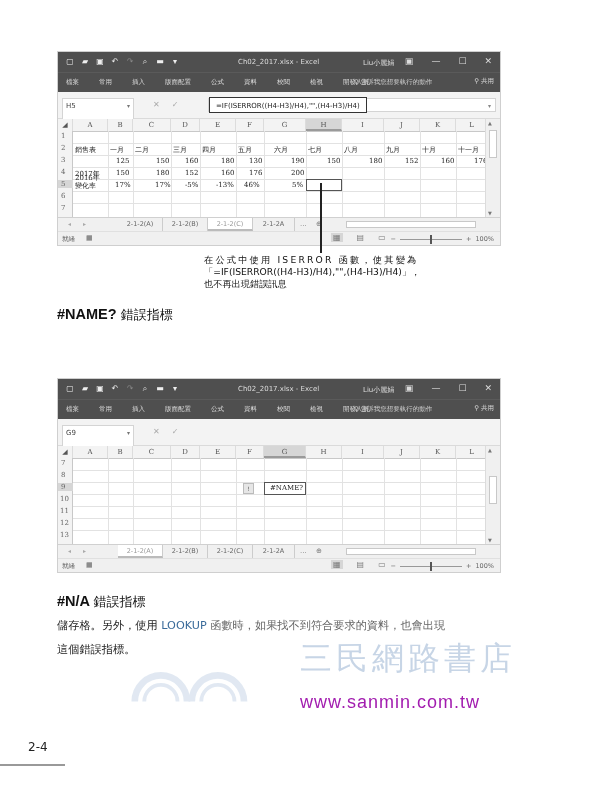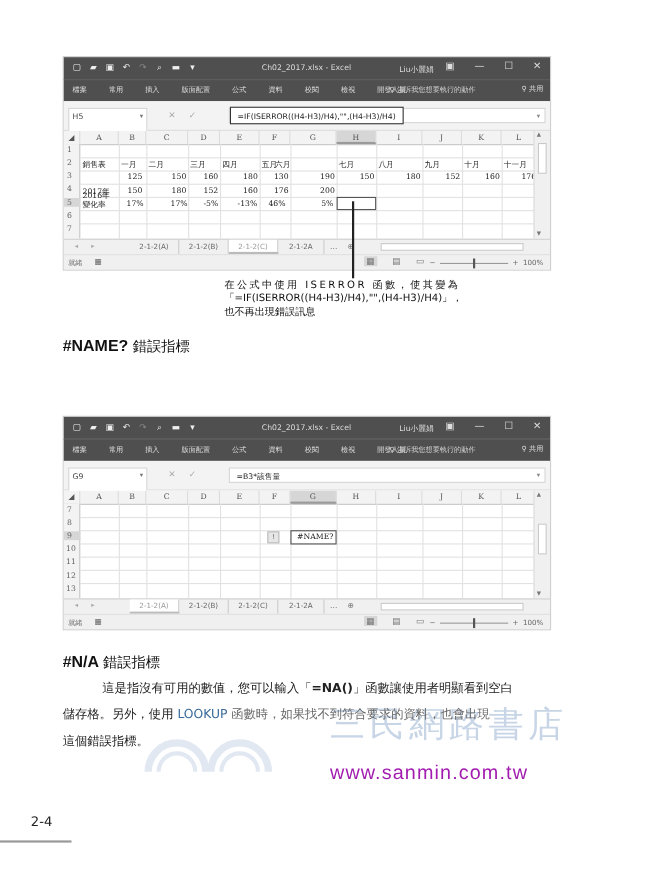--- a/index.html
+++ b/index.html
@@ -160,21 +160,21 @@
     <div class="cell" style="left:3px;top:61px;color:#666;background:#d6d6d6;width:12px;left:0;padding-left:3px">5</div>
     <div class="cell" style="left:3px;top:73px;color:#666">6</div>
     <div class="cell" style="left:3px;top:85px;color:#666">7</div>
 
     <div class="cell" style="left:17px;top:26px;">銷售表</div>
     <div class="cell" style="left:52px;top:26px;">一月</div>
     <div class="cell" style="left:77px;top:26px;">二月</div>
     <div class="cell" style="left:115px;top:26px;">三月</div>
     <div class="cell" style="left:144px;top:26px;">四月</div>
     <div class="cell" style="left:180px;top:26px;">五月</div>
-    <div class="cell" style="left:192px;top:26px;">六月</div>
+    <div class="cell" style="left:216px;top:26px;">六月</div>
     <div class="cell" style="left:250px;top:26px;">七月</div>
     <div class="cell" style="left:286px;top:26px;">八月</div>
     <div class="cell" style="left:328px;top:26px;">九月</div>
     <div class="cell" style="left:364px;top:26px;">十月</div>
     <div class="cell" style="left:400px;top:26px;">十一月</div>
 
     <div class="cell" style="left:17px;top:54px;">2016年</div>
     <div class="cell" style="left:58px;top:38px;">125</div>
     <div class="cell" style="left:98px;top:38px;">150</div>
     <div class="cell" style="left:127px;top:38px;">160</div>
@@ -286,24 +286,20 @@
     </div>
     <span class="tell">♀ 告訴我您想要執行的動作</span>
     <span class="share"><span>⚲ </span><span>共用</span></span>
   </div>
   <div class="fbar">
     <div class="namebox"><span>G9</span><span class="dd">▾</span></div>
     <div class="fx-btns">
       <span>✕</span>
       <span>✓</span>
       <span class="fx">fx</span>
-    </div>
-    <div class="formula">
-      <span>=B3*該售量</span>
-      <span class="dd">▾</span>
     </div>
   </div>
   <div class="grid" style="height:98px;">
     <div class="colhdr">
       <div style="left:0;width:15px;">◢</div>
       <div style="left:15px;width:35px;">A</div>
       <div style="left:50px;width:25px;">B</div>
       <div style="left:75px;width:38px;">C</div>
       <div style="left:113px;width:29px;">D</div>
       <div style="left:142px;width:36px;">E</div>
@@ -385,19 +381,18 @@
 <svg class="watermark" viewBox="0 0 400 80" style="left:130px;top:645px;width:190px;height:75px;">
   <path d="M10 80 A55 55 0 0 1 120 80" fill="none" stroke="#c9d7e8" stroke-width="14"></path>
   <path d="M30 80 A35 35 0 0 1 100 80" fill="none" stroke="#c9d7e8" stroke-width="8"></path>
   <path d="M130 80 A55 55 0 0 1 240 80" fill="none" stroke="#c9d7e8" stroke-width="14"></path>
   <path d="M150 80 A35 35 0 0 1 220 80" fill="none" stroke="#c9d7e8" stroke-width="8"></path>
 </svg>
 <div class="wm-text">三民網路書店</div>
 <div class="wm-url">www.sanmin.com.tw</div>
 
 <div class="para" style="top:614px;">
-  <div class="indent"><span>這是指沒有可用的數值，您可以輸入「</span><b>=NA()</b><span>」函數讓使用者明顯看到空白</span></div>
   <div><span>儲存格。另外，使用 </span><span class="blue">LOOKUP</span><span class="faint"> 函數時，如果找不到符合要求的資料，也會出現</span></div>
   <div>這個錯誤指標。</div>
 </div>
 
 <div class="pageno">2-4</div>
 <div class="pageline"></div>
 
 </body></html>

